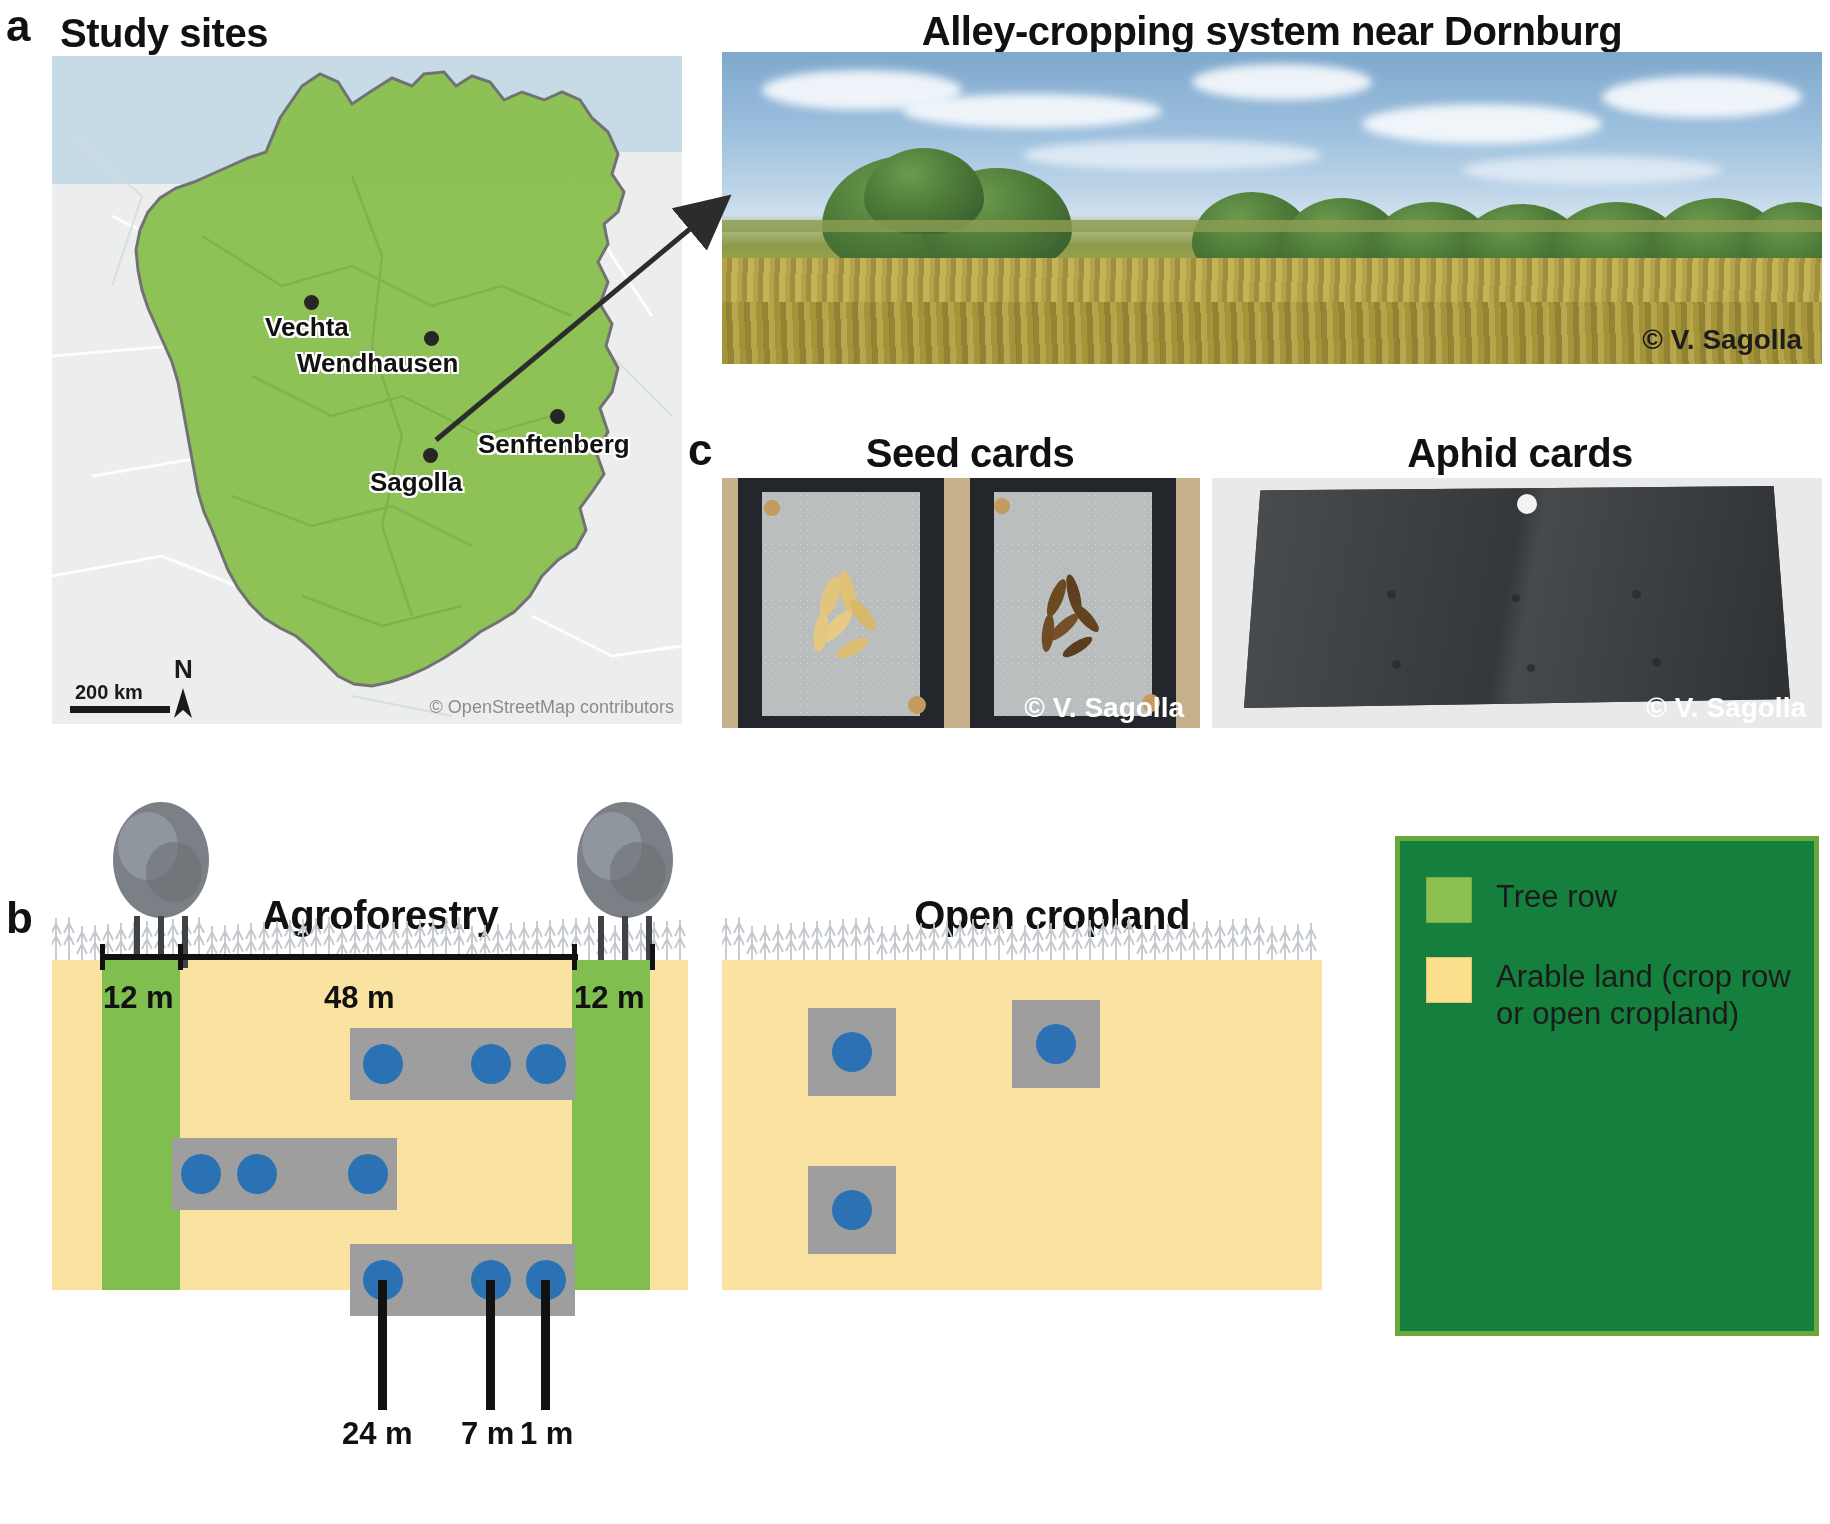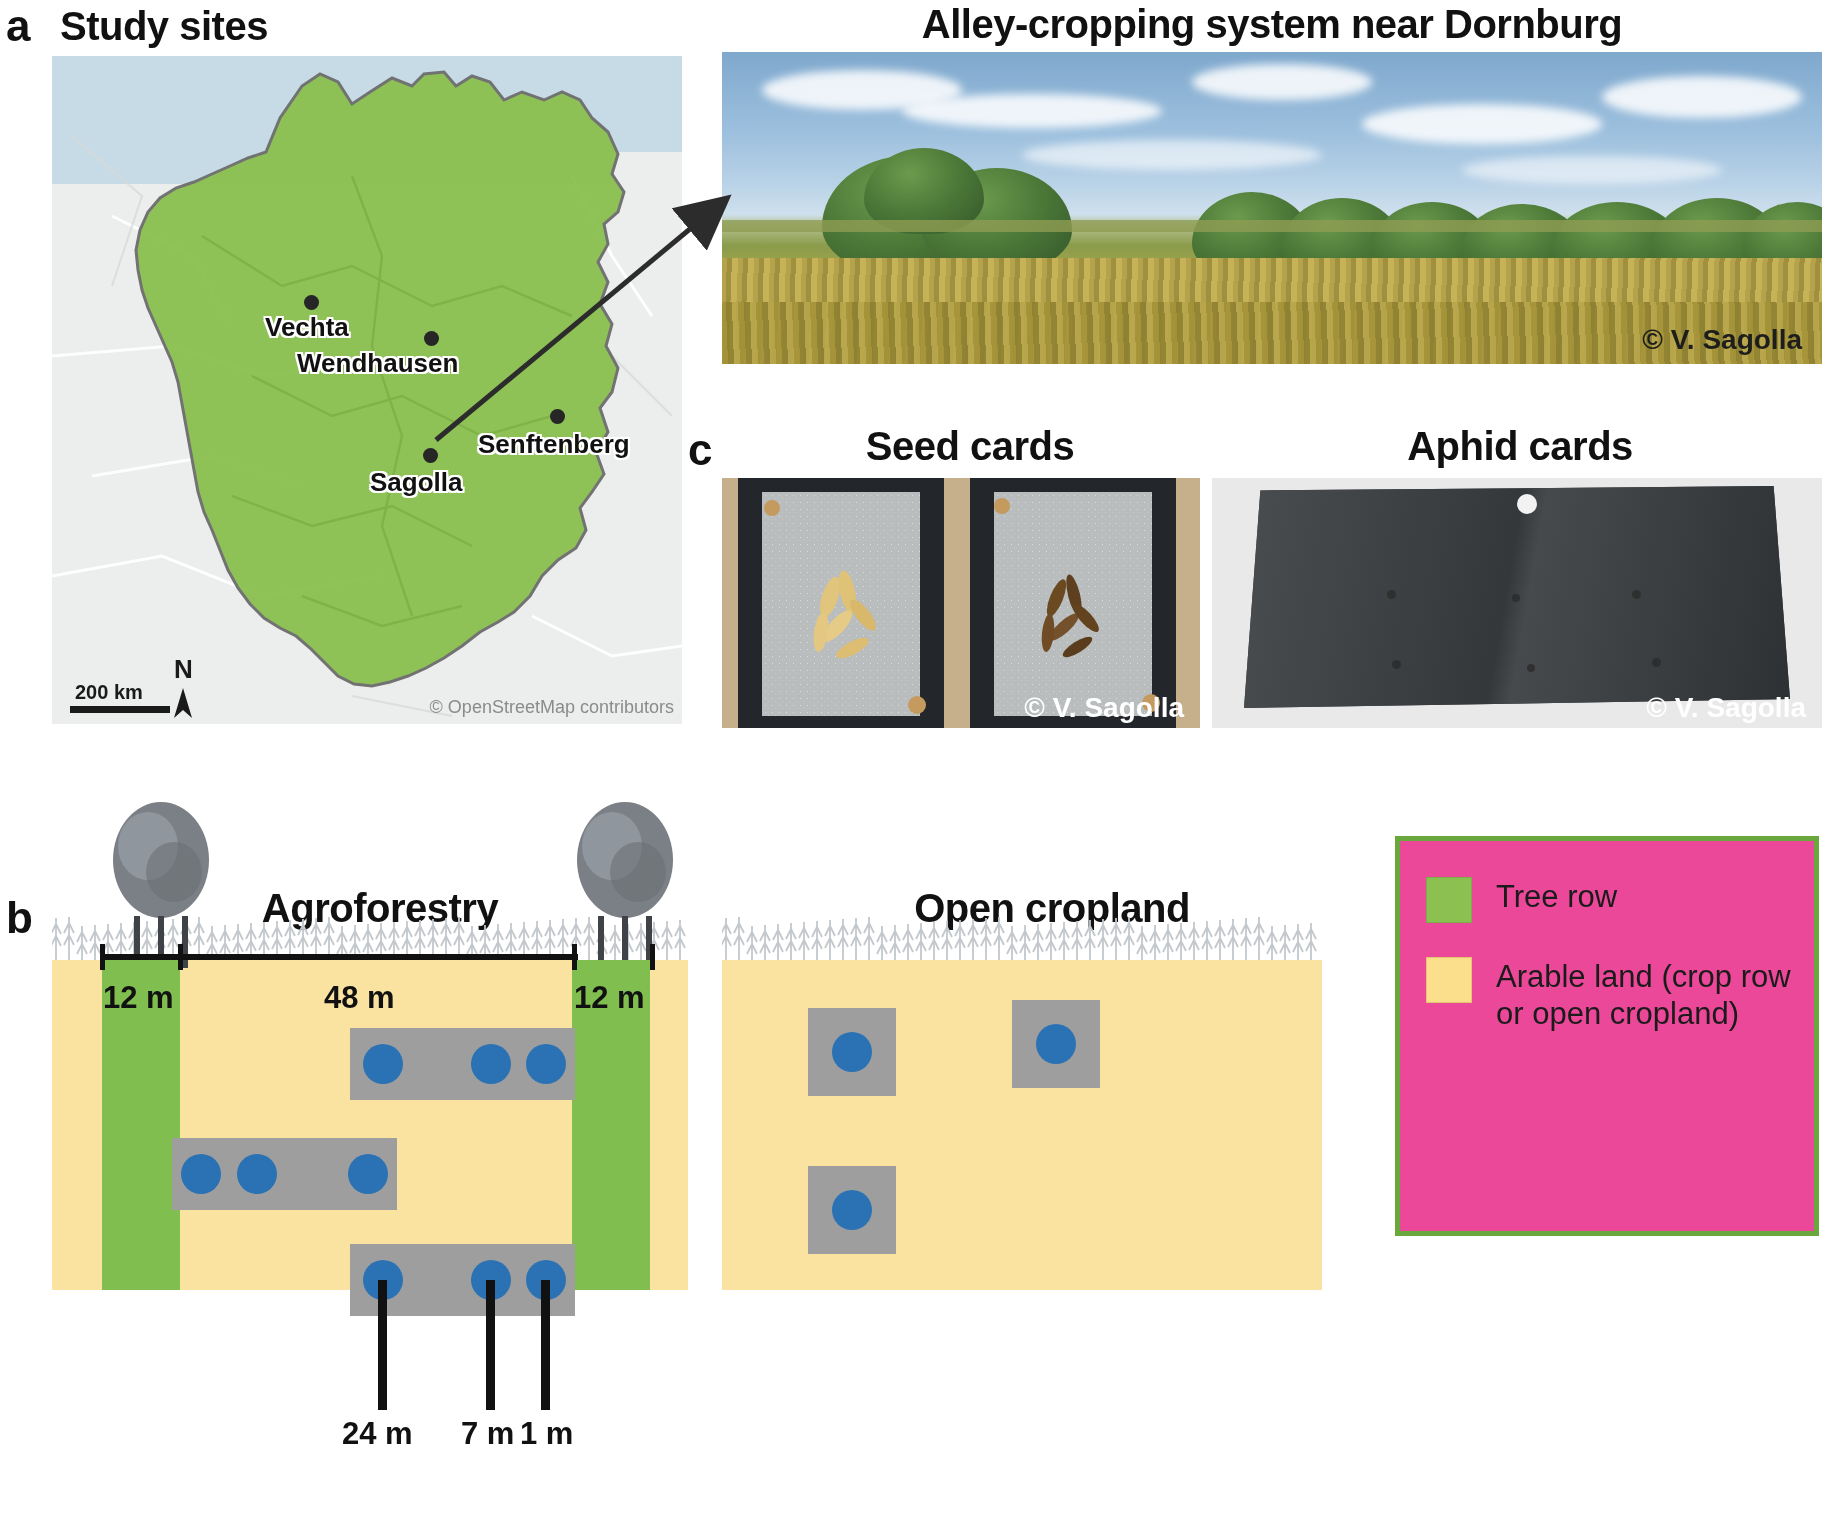--- a/index.html
+++ b/index.html
@@ -23,20 +23,21 @@
 
   
   .panel-title{
     font-family:"Liberation Sans", sans-serif;
     font-weight:bold;
     font-size:40px;
     color:#111;
     text-align:center;
     letter-spacing:-0.5px;
     white-space:nowrap;
+    margin-top:7px;
   }
 
   
   #map-panel{
     left:52px;top:56px;width:630px;height:668px;
     background:#e9eaea;
     overflow:hidden;
   }
   .sea{position:absolute;background:#c7dbe6;}
   .neighbour{position:absolute;background:#eceded;}
@@ -115,22 +116,22 @@
   .dim-label{
     position:absolute;font-family:"Liberation Sans", sans-serif;
     font-weight:bold;font-size:31px;color:#111;white-space:nowrap;
   }
   .dim-line{position:absolute;background:#111;}
   .tick{position:absolute;background:#111;width:5px;}
   .leader{position:absolute;background:#111;width:9px;}
 
   
   #legend-box{
-    left:1395px;top:836px;width:424px;height:400px;
-    border:5px solid #69a83c;background:#ec4899;
+    left:1395px;top:836px;width:424px;height:500px;
+    border:5px solid #69a83c;background:#15803d;
     box-sizing:border-box;
   }
   .legend-row{display:flex;align-items:flex-start;margin:0 0 0 0;}
   .legend-swatch{flex:0 0 auto;margin-right:24px;}
   .sw-green{width:44px;height:44px;background:#8cc152;border:1px solid #7aad48;}
   .sw-yellow{width:44px;height:44px;background:#fbdf8c;border:1px solid #e4c66f;}
   .sw-grey{width:44px;height:44px;background:#a6a6a6;}
   .sw-blue{width:44px;height:44px;border-radius:50%;background:#2b72b4;}
   .legend-text{
     font-family:"Liberation Sans", sans-serif;

